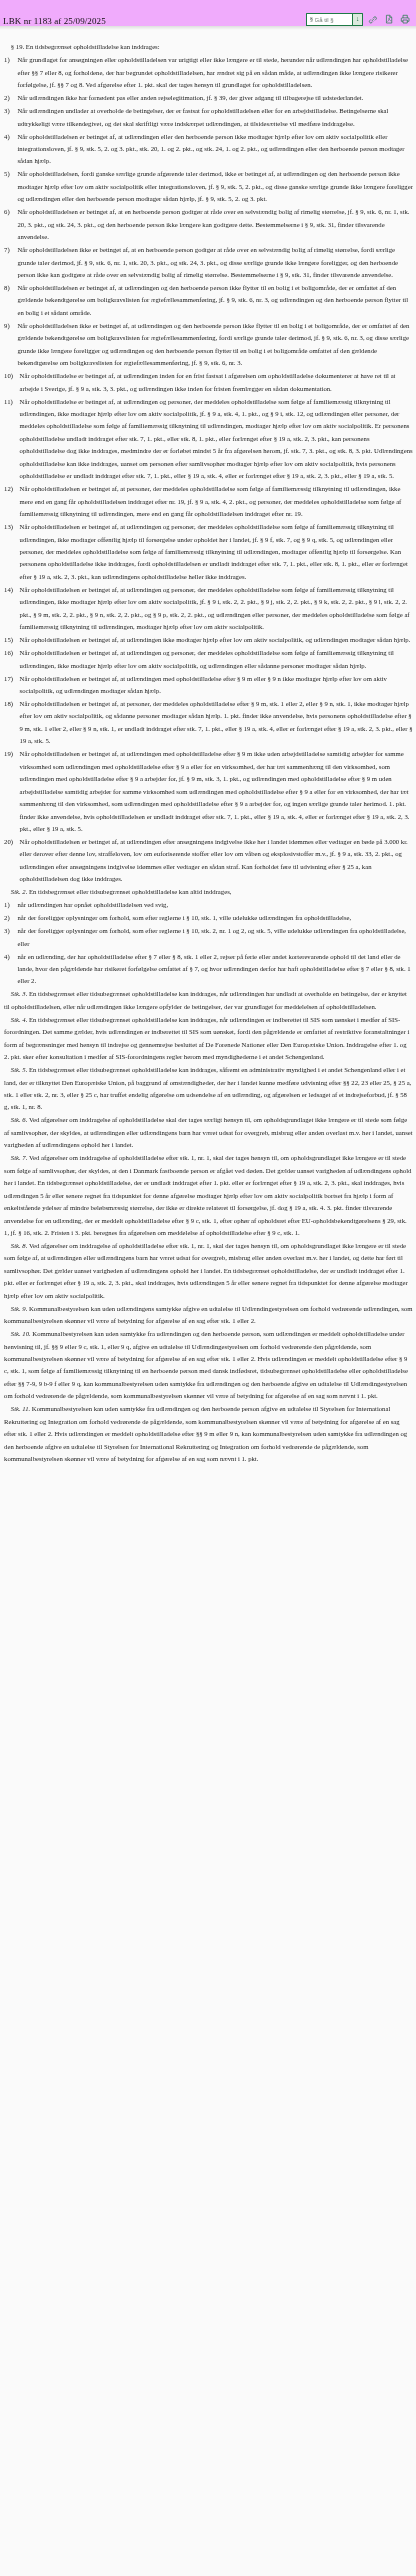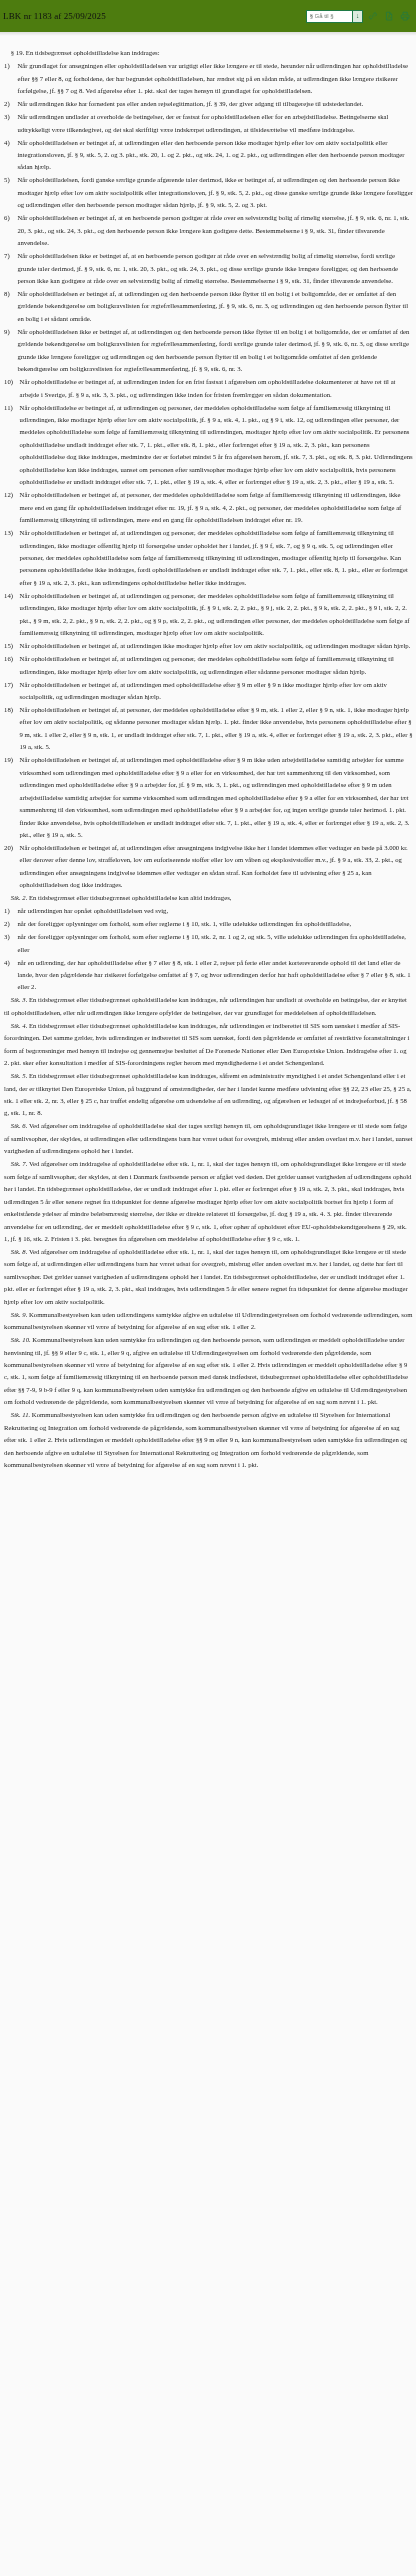--- a/index.html
+++ b/index.html
@@ -18,24 +18,24 @@
     width: 417px;
     min-height: 2629px;
     background: #fafafa;
     overflow: hidden;
   }
 
   
   .toolbar {
     position: relative;
     z-index: 40;
-    height: 32px;
-    background: #4d7c0f;
-    display: flex;
-    align-items: center;
+    height: 26px;
+    background: #f0abfc;
+    display: flex;
+    align-items: flex-end;
     padding: 0 6.2px 0 3.1px;
   }
   .doc-id {
     font-family: "Liberation Serif", "DejaVu Serif", serif;
     font-size: 9px;
     letter-spacing: 0.1px;
     color: #101010;
     white-space: nowrap;
   }
   .toolbar-right {

